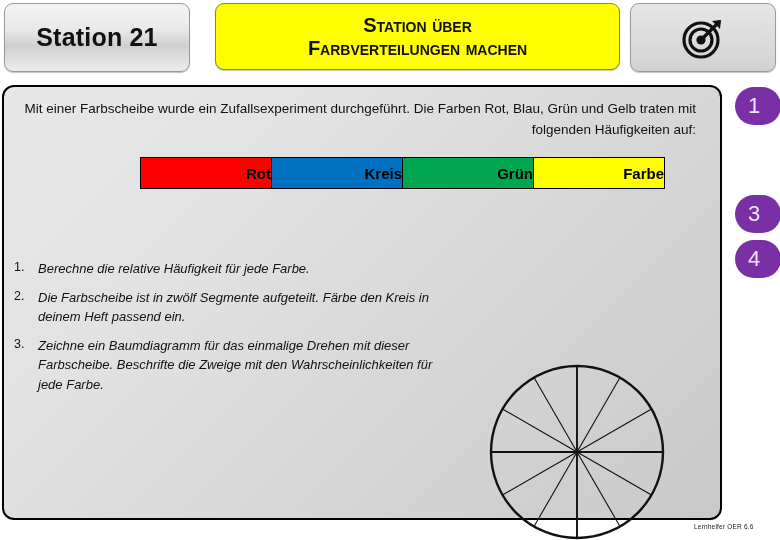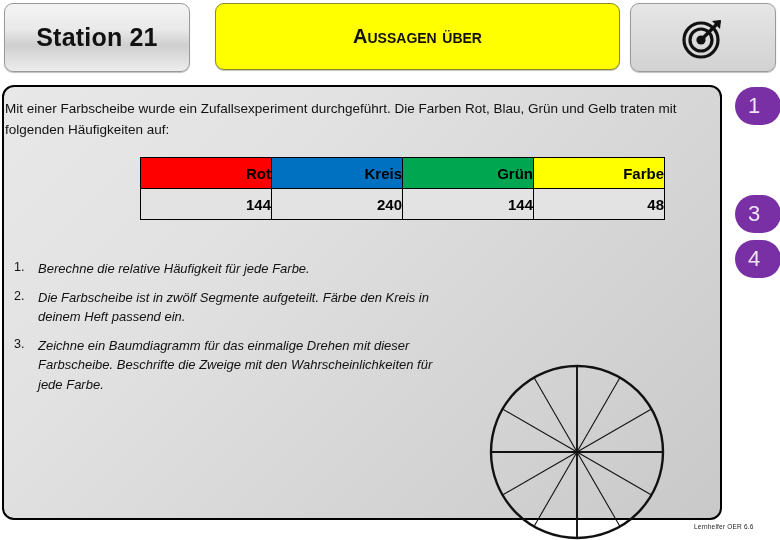--- a/index.html
+++ b/index.html
@@ -54,22 +54,22 @@
 
   
   .panel{
     position:absolute;left:2px;top:85px;width:720px;height:435px;
     background:linear-gradient(135deg,#e8e8e8 0%,#e2e2e2 30%,#c9c9c9 100%);
     border:2px solid #000;border-radius:12px;
     box-sizing:border-box;
   }
 
   .intro{
-    position:absolute;left:1px;top:12px;width:680px;
-    font-size:13.5px;color:#111;line-height:1.55;
+    position:absolute;left:12px;top:12px;width:680px;
+    font-size:13.5px;color:#111;line-height:1.55;text-align:right;
   }
 
   
   .freq-table{
     position:absolute;left:136px;top:70px;
     border-collapse:collapse;
     table-layout:fixed;
   }
   .freq-table th,.freq-table td{
     border:1px solid #000;
@@ -128,21 +128,22 @@
 </head>
 <body>
 
 <div id="stage">
 
   <div class="station-btn">
     <span>Station 21</span>
   </div>
 
   <div class="title-box">
-    <div class="title-line l1">Aussagen über</div>
+    <div class="title-line l1">Station über</div>
+    <div class="title-line l2">Farbverteilungen machen</div>
   </div>
 
   <div class="icon-box">
     <svg width="48" height="48" viewBox="0 0 48 48">
       <circle cx="22" cy="26" r="17" fill="none" stroke="#111" stroke-width="3.2"></circle>
       <circle cx="22" cy="26" r="11" fill="none" stroke="#111" stroke-width="3.2"></circle>
       <circle cx="22" cy="26" r="4.6" fill="#111"></circle>
       <path d="M22 26 L40 8" stroke="#111" stroke-width="3.4" stroke-linecap="round" fill="none"></path>
       <path d="M33 7 L42 6 L41 15 Z" fill="#111"></path>
     </svg>
@@ -152,26 +153,20 @@
 
     <div class="intro">Mit einer Farbscheibe wurde ein Zufallsexperiment durchgeführt. Die Farben Rot, Blau, Grün und Gelb traten mit folgenden Häufigkeiten auf:</div>
 
     <table class="freq-table">
       <tbody>
           <tr>
         <th style="background:#FF0000">Rot</th>
         <th style="background:#0070C0">Kreis</th>
         <th style="background:#00A650">Grün</th>
         <th style="background:#FFFF00">Farbe</th>
-      </tr>
-      <tr>
-        <td>144</td>
-        <td>240</td>
-        <td>144</td>
-        <td>48</td>
       </tr>
     </tbody>
       </table>
 
     <div class="tasks">
       <div class="task">
         <div class="task-num">1.</div>
         <div class="task-text">Berechne die relative Häufigkeit für jede Farbe.</div>
       </div>
       <div class="task">

